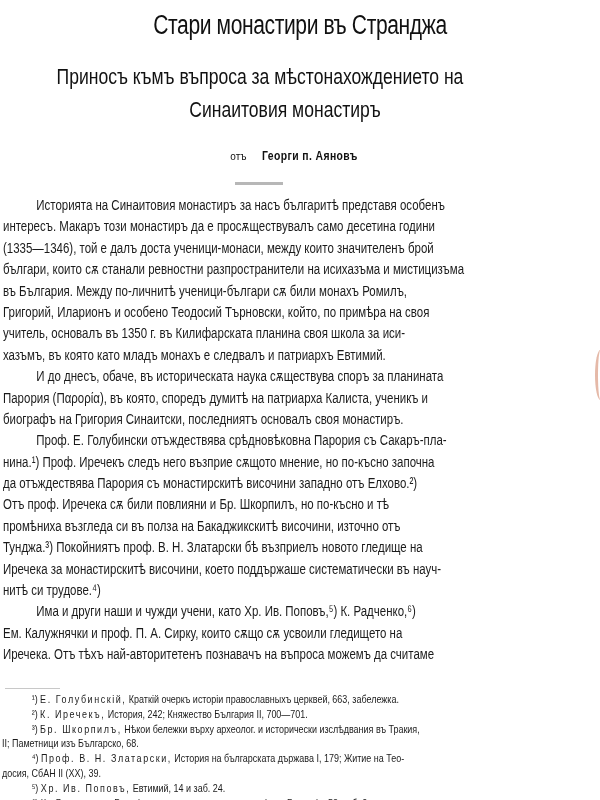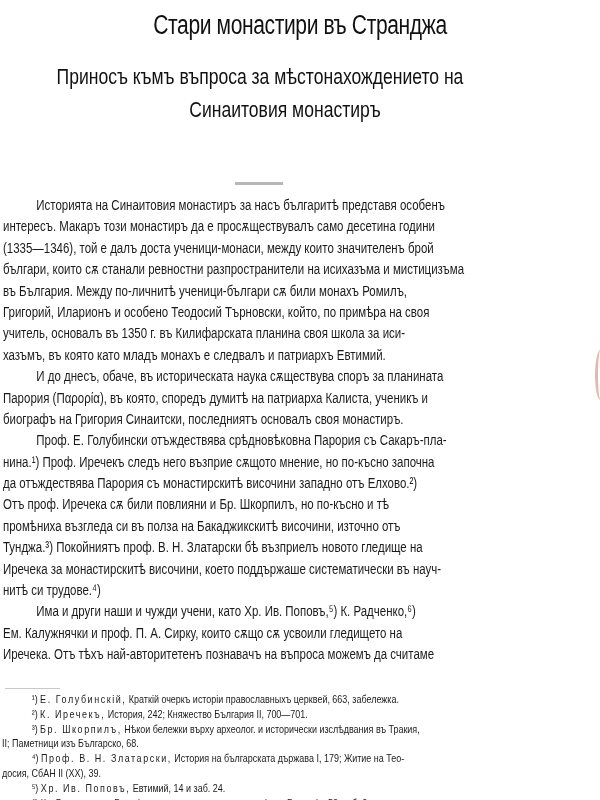--- a/index.html
+++ b/index.html
@@ -69,20 +69,24 @@
     border-left:3px solid #e5b9a8; border-radius:50%;
   }
 </style>
 </head>
 <body>
 
 <div class="page">
   <div class="title">Стари монастири въ Странджа</div>
   <div class="subtitle sub1">Приносъ къмъ въпроса за мѣстонахождението на</div>
   <div class="subtitle sub2">Синаитовия монастиръ</div>
+  <div class="byline">
+    <span class="ot">отъ</span>
+    <span class="author">Георги п. Аяновъ</span>
+  </div>
   <div class="sep-top"></div>
 
   <div class="body-text" id="body">
       <div class="line indent">Историята на Синаитовия монастиръ за насъ българитѣ представя особенъ</div>
       <div class="line">интересъ. Макаръ този монастиръ да е просѫществувалъ само десетина години</div>
       <div class="line">(1335—1346), той е далъ доста ученици-монаси, между които значителенъ брой</div>
       <div class="line">българи, които сѫ станали ревностни разпространители на исихазъма и мистицизъма</div>
       <div class="line">въ България. Между по-личнитѣ ученици-българи сѫ били монахъ Ромилъ,</div>
       <div class="line">Григорий, Иларионъ и особено Теодосий Търновски, който, по примѣра на своя</div>
       <div class="line">учитель, основалъ въ 1350 г. въ Килифарската планина своя школа за иси-</div>

